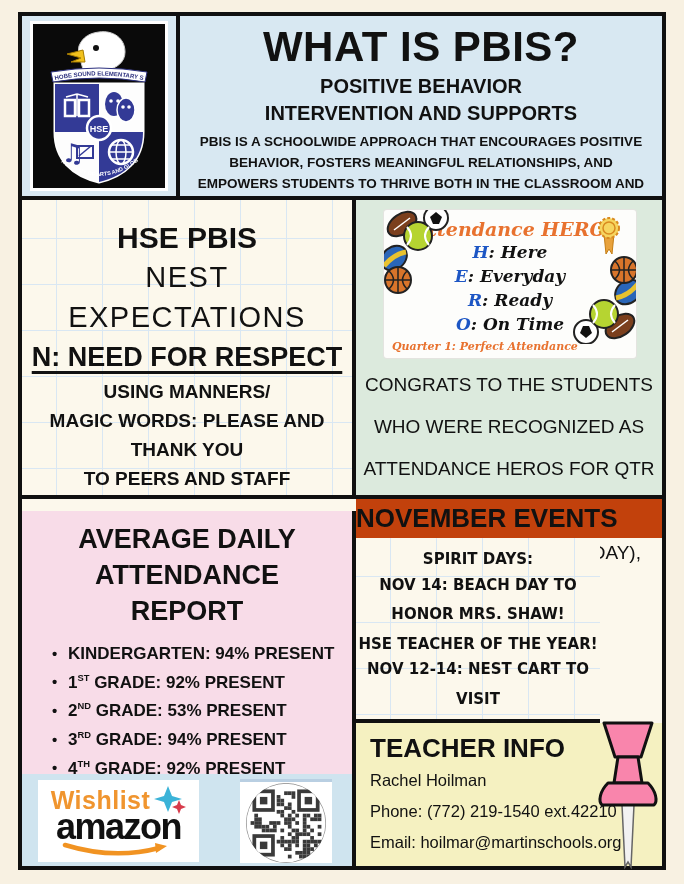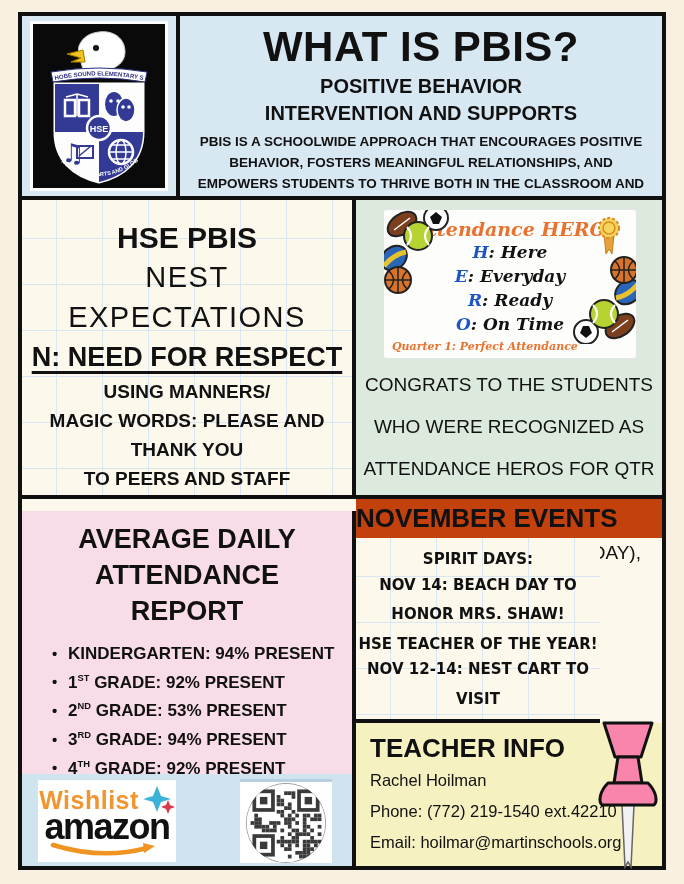--- a/index.html
+++ b/index.html
@@ -75,21 +75,21 @@
   .report-list{margin-top:8px;text-align:left;padding-left:30px;}
   .report-row{display:flex;align-items:baseline;font-size:17px;line-height:24px;font-weight:700;}
   .bullet-dot{width:16px;flex:0 0 16px;font-size:15px;}
   .report-row sup,.event-line sup{font-size:.55em;vertical-align:super;}
   .report-row.highlight .row-text{color:#f45f6b;}
   .bot-left-strip{
     position:absolute;left:0;top:758px;width:334px;height:92px;
     background:#cfe4ef;border-right:4px solid #101010;box-sizing:border-box;
   }
   .amazon-card{
-    position:absolute;left:16px;top:6px;width:138px;height:82px;background:#fff;
+    position:absolute;left:16px;top:6px;width:161px;height:82px;background:#fff;
     text-align:center;overflow:hidden;
   }
   .wishlist-row{display:flex;align-items:center;justify-content:center;gap:2px;margin-top:4px;}
   .wishlist-label{color:#f0952f;font-size:25px;font-weight:600;letter-spacing:.5px;}
   .amazon-label{font-size:36px;font-weight:800;letter-spacing:-1.5px;line-height:30px;margin-top:-4px;}
   .qr-card{position:absolute;left:218px;top:5px;width:92px;height:84px;background:#fff;
     display:flex;align-items:center;justify-content:center;border-top:3px solid #b9cfe2;box-sizing:border-box;}
   .nov-header{
     position:absolute;left:334px;top:483px;width:306px;height:39px;background:#c2410c;
     text-align:left;font-size:26px;font-weight:800;line-height:39px;box-sizing:border-box;

